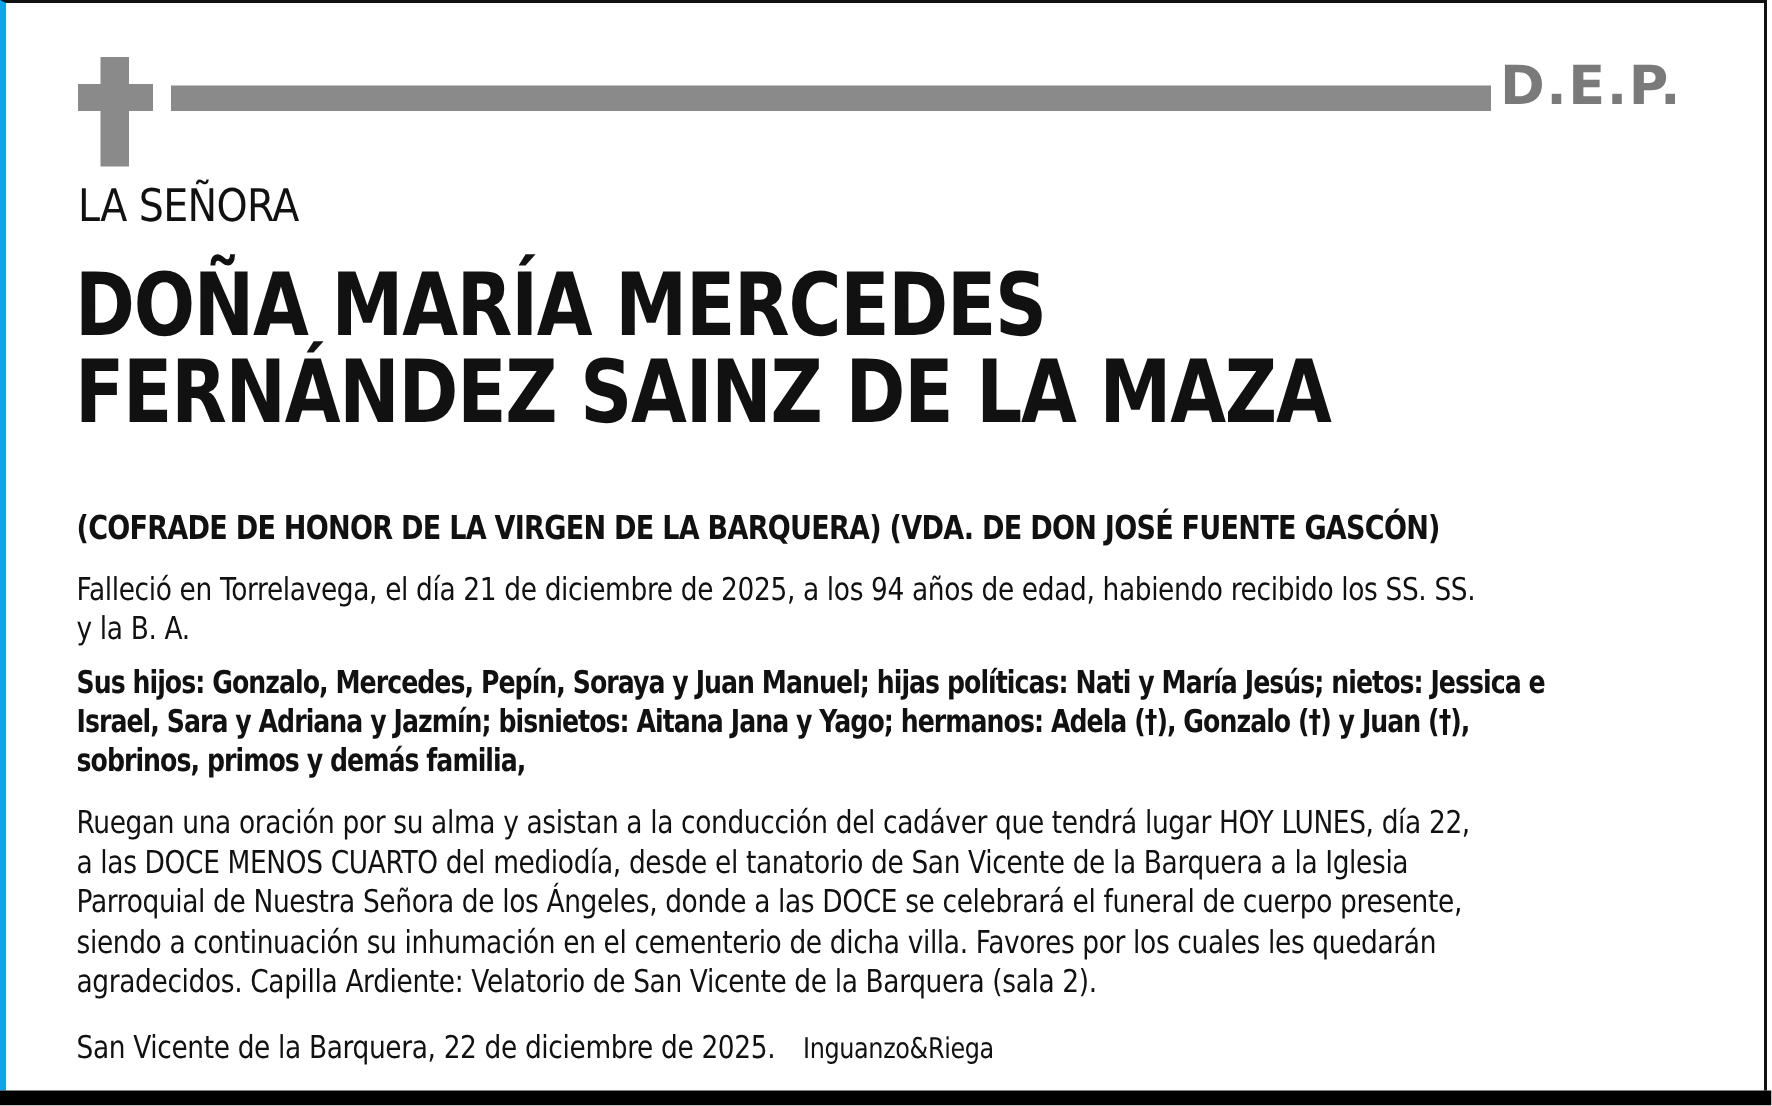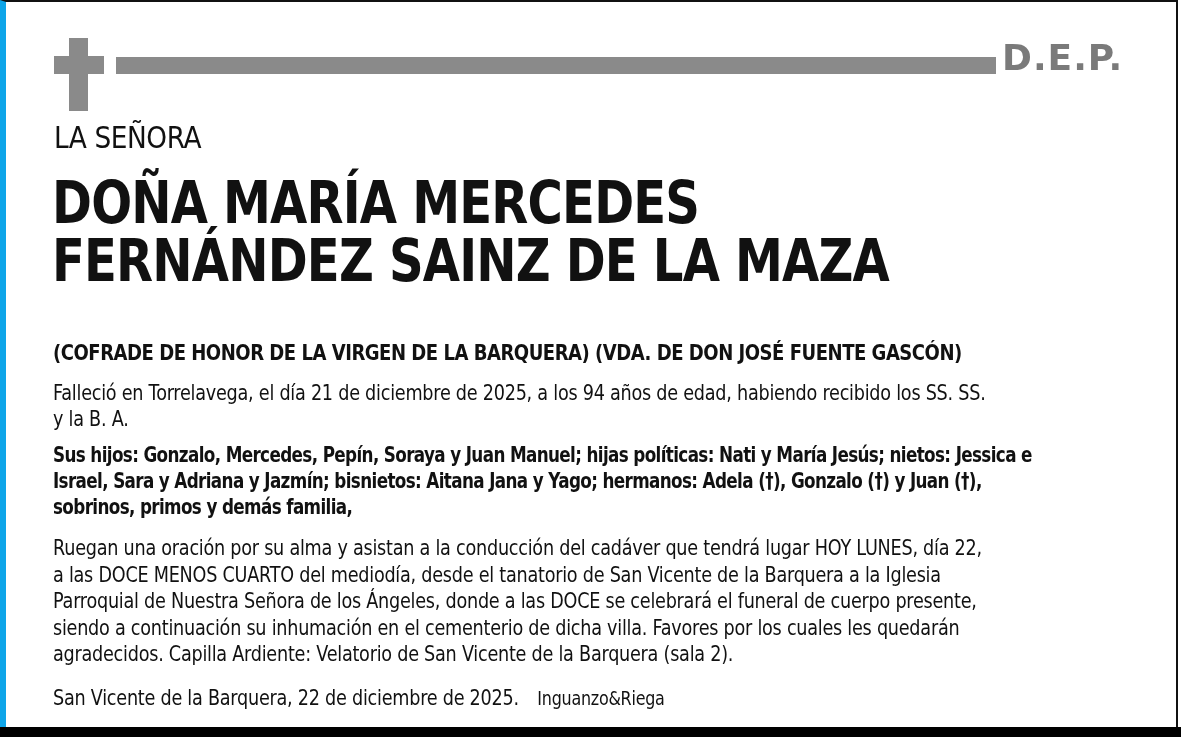--- a/index.html
+++ b/index.html
@@ -15,21 +15,21 @@
       font-family: "DejaVu Sans", sans-serif;
       color: #111111;
     }
     .frame {
       position: absolute;
       left: 0;
       top: 0;
       width: 1178px;
       height: 727px;
       border-top: 2px solid #111;
-      border-left: 6px solid #0ea5e9;
+      border-left: 4px solid #0ea5e9;
       border-right: 2px solid #111;
       box-sizing: border-box;
       background: #fff;
     }
     .bottom-bar {
       position: absolute;
       left: 0;
       top: 727px;
       width: 1181px;
       height: 10px;

